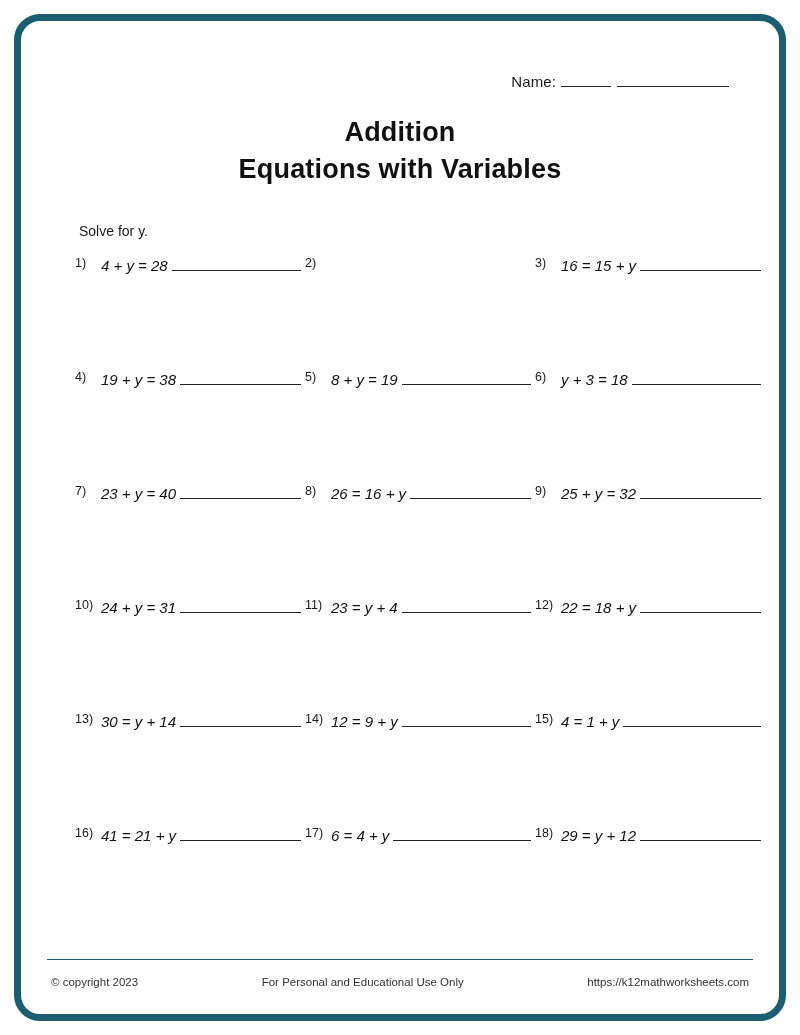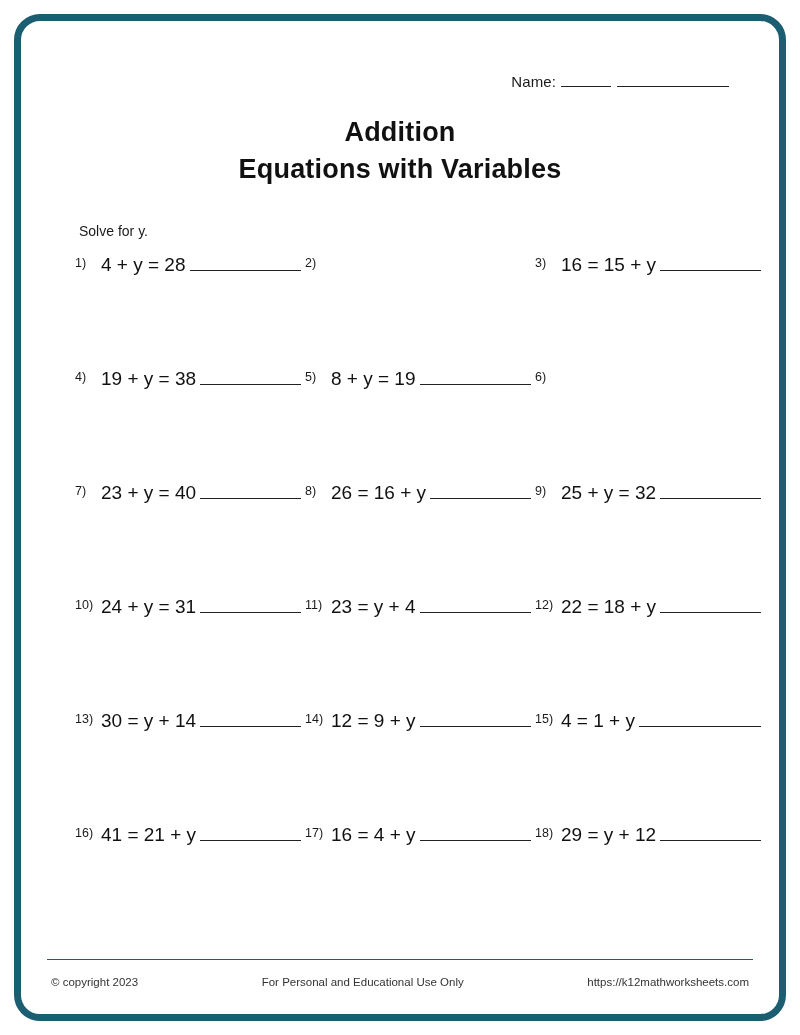--- a/index.html
+++ b/index.html
@@ -112,24 +112,25 @@
     padding-top: 3px;
     white-space: nowrap;
   }
   .eq-wrap {
     display: flex;
     align-items: baseline;
     flex: 1 1 auto;
     min-width: 0;
   }
   .eq {
-    font-size: 19px;
+    font-size: 15px;
     color: #111;
     white-space: nowrap;
     padding-right: 4px;
+    font-style: italic;
   }
   .answer-line {
     flex: 1 1 auto;
     min-width: 40px;
     border-bottom: 1.3px solid #222;
     height: 17px;
   }
 
   
   .footer-rule {
@@ -205,20 +206,24 @@
           </div>
           <div class="cell">
             <span class="num">5)</span>
             <span class="eq-wrap">
               <span class="eq">8 + y = 19</span>
               <span class="answer-line"></span>
             </span>
           </div>
           <div class="cell">
             <span class="num">6)</span>
+            <span class="eq-wrap">
+              <span class="eq">y + 3 = 18</span>
+              <span class="answer-line"></span>
+            </span>
           </div>
         </div>
 
         <div class="row">
           <div class="cell">
             <span class="num">7)</span>
             <span class="eq-wrap">
               <span class="eq">23 + y = 40</span>
               <span class="answer-line"></span>
             </span>
@@ -291,21 +296,21 @@
           <div class="cell">
             <span class="num">16)</span>
             <span class="eq-wrap">
               <span class="eq">41 = 21 + y</span>
               <span class="answer-line"></span>
             </span>
           </div>
           <div class="cell">
             <span class="num">17)</span>
             <span class="eq-wrap">
-              <span class="eq">16 = 4 + y</span>
+              <span class="eq">6 = 4 + y</span>
               <span class="answer-line"></span>
             </span>
           </div>
           <div class="cell">
             <span class="num">18)</span>
             <span class="eq-wrap">
               <span class="eq">29 = y + 12</span>
               <span class="answer-line"></span>
             </span>
           </div>

